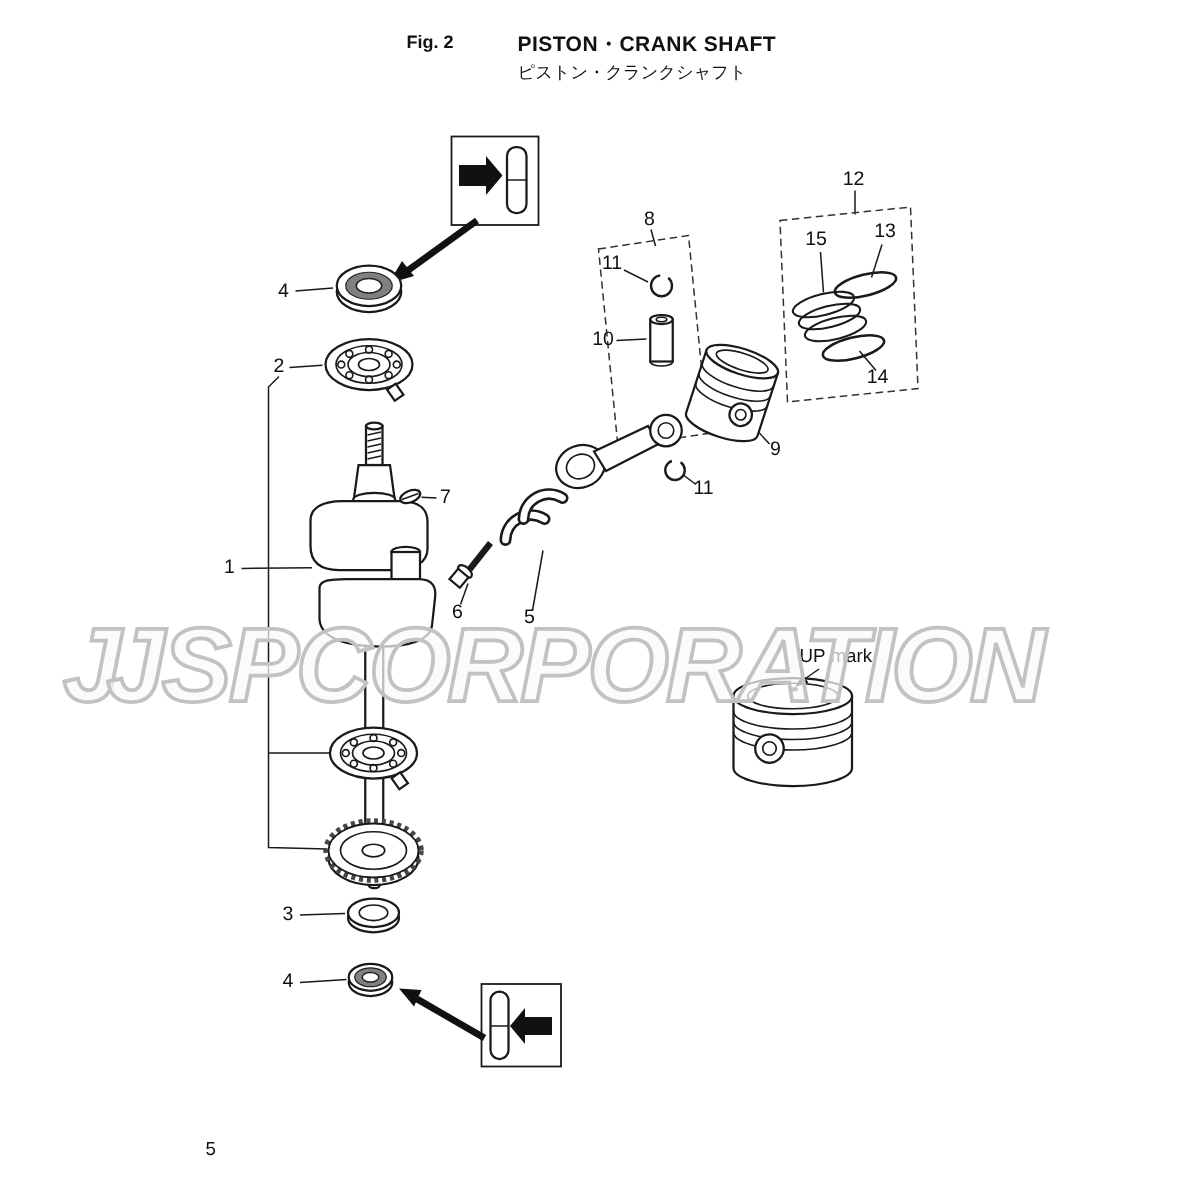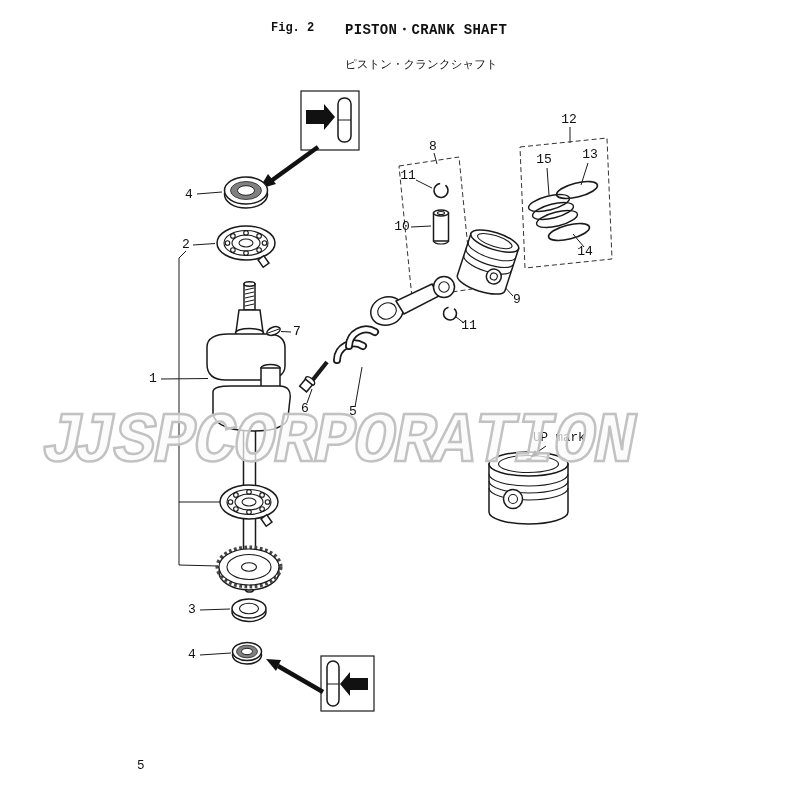--- a/index.html
+++ b/index.html
@@ -1,21 +1,21 @@
 <!DOCTYPE html>
 <html><head>
 <meta charset="utf-8">
 <style>
   html,body{margin:0;padding:0;background:#fff;}
   .page{position:relative;width:800px;height:800px;background:#ffffff;overflow:hidden;
-        font-family:Liberation Mono, monospace;color:#111;}
+        font-family:Liberation Sans, sans-serif;color:#111;}
   .hdr-fig{position:absolute;left:271px;top:21px;font-size:12px;font-weight:bold;z-index:4;}
   .hdr-titles{position:absolute;left:345px;top:21px;z-index:4;}
   .t-en{font-size:14px;font-weight:bold;letter-spacing:.3px;}
-  .t-ja{font-size:11.5px;margin-top:18px;}
+  .t-ja{font-size:11.5px;margin-top:2px;}
   .diagram-svg{position:absolute;left:0;top:0;z-index:2;}
   .watermark{position:absolute;left:42px;top:408px;z-index:3;white-space:nowrap;pointer-events:none;
              font-size:70px;font-weight:900;font-style:italic;letter-spacing:-2px;line-height:1;
              color:rgba(250,250,250,.72);-webkit-text-stroke:2.5px #c2c2c2;}
   .watermark .wlogo{margin-right:-8px;}
   .page-num{position:absolute;left:137px;top:759px;font-size:12.5px;z-index:4;}
   
   .ln{stroke:#1a1a1a;stroke-width:1;fill:none;}
   .art{stroke:#1a1a1a;stroke-width:1.5;fill:#fff;}
   .art2{stroke:#1a1a1a;stroke-width:1.1;fill:none;}

